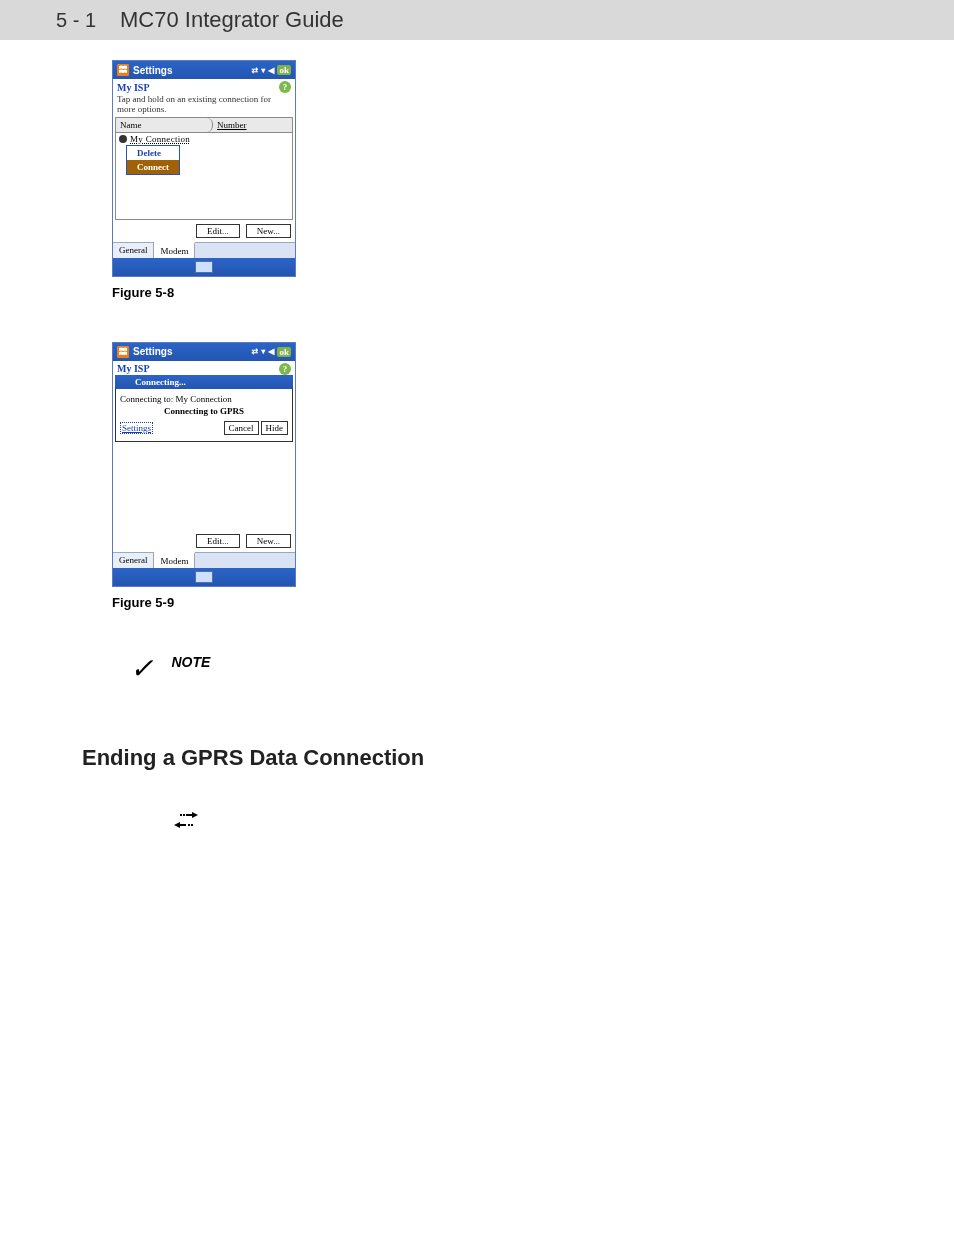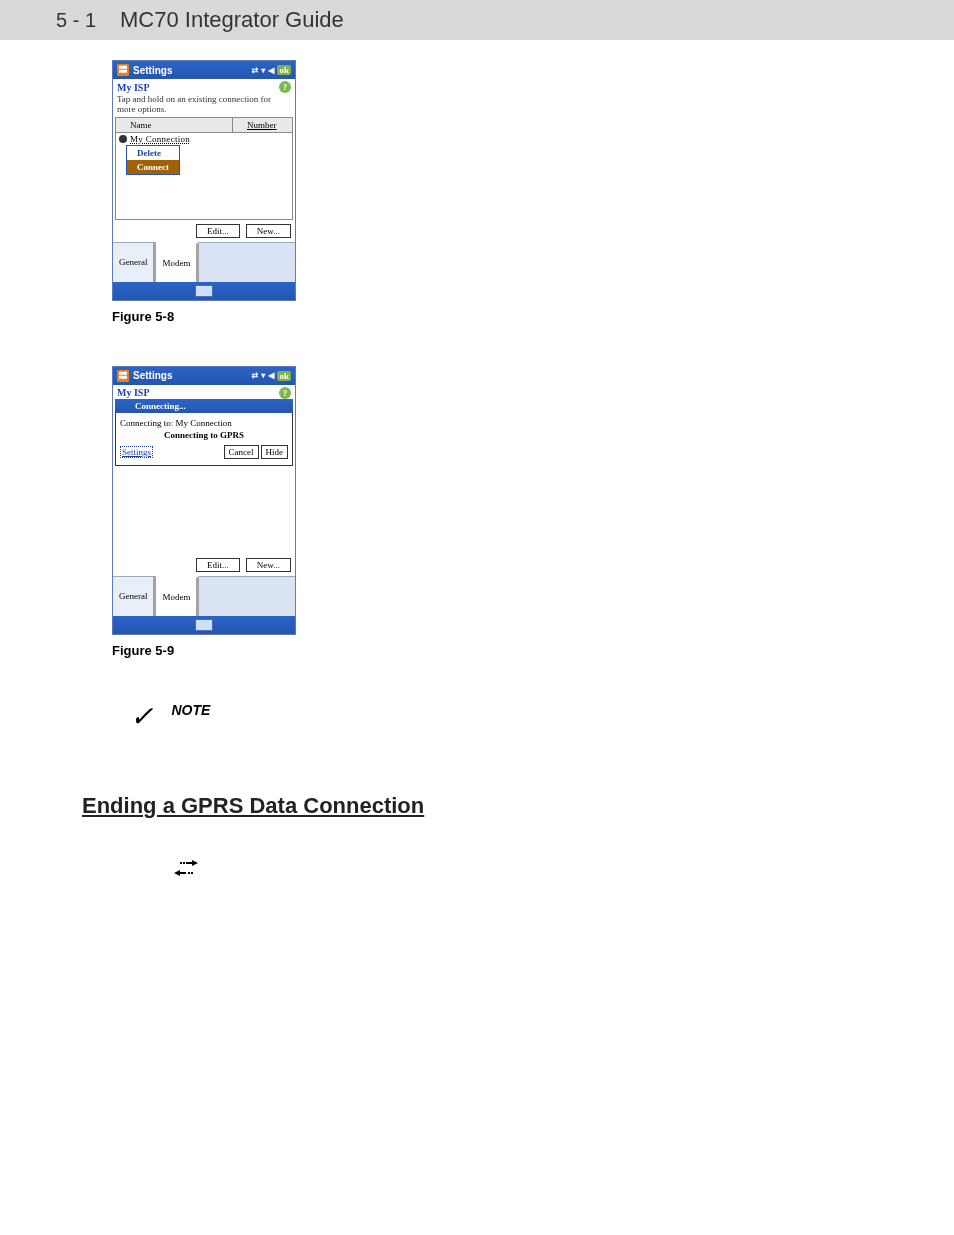--- a/index.html
+++ b/index.html
@@ -15,52 +15,52 @@
   .wm-top .spacer { flex:1; }
   .wm-top .stat { display:flex; gap:3px; align-items:center; }
   .wm-top .stat span { font-size:8px; }
   .wm-top .ok { font:bold 9px Tahoma; background:#7fb24a; padding:0 2px; border-radius:2px; margin-left:3px; color:#fff; }
   .subtitle { display:flex; align-items:center; justify-content:space-between; padding:2px 4px; }
   .subtitle .t { font:bold 10px Tahoma; color:#1a3fb0; }
   .subtitle .q { width:12px; height:12px; border-radius:50%; background:#7db84a; color:#fff; font:bold 9px/12px Tahoma; text-align:center; }
   .hint { font:9px Tahoma; color:#333; padding:0 4px 2px 4px; line-height:1.1; }
   .tbl { border:1px solid #8a8a8a; margin:0 2px; }
   .tbl-head { display:flex; background:#e9e9e9; border-bottom:1px solid #8a8a8a; }
-  .tbl-head div { font:9px Tahoma; padding:2px 14px; }
+  .tbl-head div { font:9px Tahoma; padding:2px 4px;border-radius:6px; }
   .tbl-head .c1 { width:88px; border-right:1px solid #8a8a8a; }
   .tbl-head .c2 { flex:1;text-decoration:underline; }
   .row1 { position:relative; height:86px; }
   .row-item { display:flex; align-items:center; font:9px Tahoma; padding:1px 3px; gap:3px; }
   .row-item .dot { width:8px; height:8px; border-radius:50%; background:#333; }
   .row-item .lbl { text-decoration:underline dotted; }
   .ctx { position:absolute; left:10px; top:12px; background:#fff; border:1px solid #2455b0; }
   .ctx div { font:bold 9px Tahoma; color:#1a3fb0; padding:2px 10px; }
   .ctx div.sel { background:#a16207; color:#fff; }
   .btnrow { display:flex; justify-content:flex-end; gap:6px; padding:4px 4px 4px 0; }
   .wbtn { border:1px solid #333; background:#fff; font:9px Tahoma; padding:1px 10px; }
   .tabs { display:flex; background:#d9e3f3; border-top:1px solid #9ab; }
-  .tab { font:9px Tahoma; padding:14px 6px; border-right:3px solid #a3a3a3; background:#e9eff9; }
+  .tab { font:9px Tahoma; padding:2px 6px; border-right:1px solid #a3a3a3; background:#e9eff9; }
   .tab.active { background:#fff; border-top:2px solid #fff; margin-top:-1px; }
   .wm-bottom { height:18px; background:linear-gradient(#2b64c7,#2455b0); display:flex; align-items:center; justify-content:center; }
   .kbd { width:16px; height:10px; background:#cfe0ff; border:1px solid #4a6fb5; border-radius:1px; }
   .figcap { font:bold 13px Arial; margin:6px 0 42px 0; }
   
   .popup-bg { background:linear-gradient(#2b64c7,#2455b0); color:#fff; font:bold 9px Tahoma; padding:2px 20px; margin:-0px 2px 0 2px; }
   .popup-body { border:1px solid #333; border-top:none; margin:0 2px; padding:4px 4px 6px 4px; }
   .popup-body .line { font:9px Tahoma; padding:1px 0; }
   .popup-body .bold { font-weight:bold; text-align:center; }
   .popup-body .row-btn { display:flex; justify-content:space-between; align-items:center; margin-top:4px; }
   .popup-body .lnk { font:9px Tahoma; color:#1a3fb0; text-decoration:underline; border:1px dotted #1a3fb0; padding:0 1px; }
   .popup-body .btns { display:flex; gap:2px; }
   .fill { height:88px; }
   
   .note { display:flex; align-items:flex-start; gap:18px; margin:40px 0 60px 18px; }
   .check { font:italic 28px "Times New Roman"; }
   .note-label { font:italic bold 14px Arial; margin-top:2px; }
-  .h2 { font:bold 22px "Arial Narrow", Arial; color:#222; margin:30px 0 40px -30px;text-decoration:underline; }
+  .h2 { font:bold 22px "Arial Narrow", Arial; color:#222; margin:30px 0 40px -30px; }
   .arrows { margin-left:62px; margin-top:28px; }
   .arrows svg { width:26px; height:22px; }
 </style>
 </head>
 <body>
 
 <div class="page">
   <div class="header-bar">
     <span class="pg">5 - 1</span>
     <span class="title">MC70 Integrator Guide</span>

